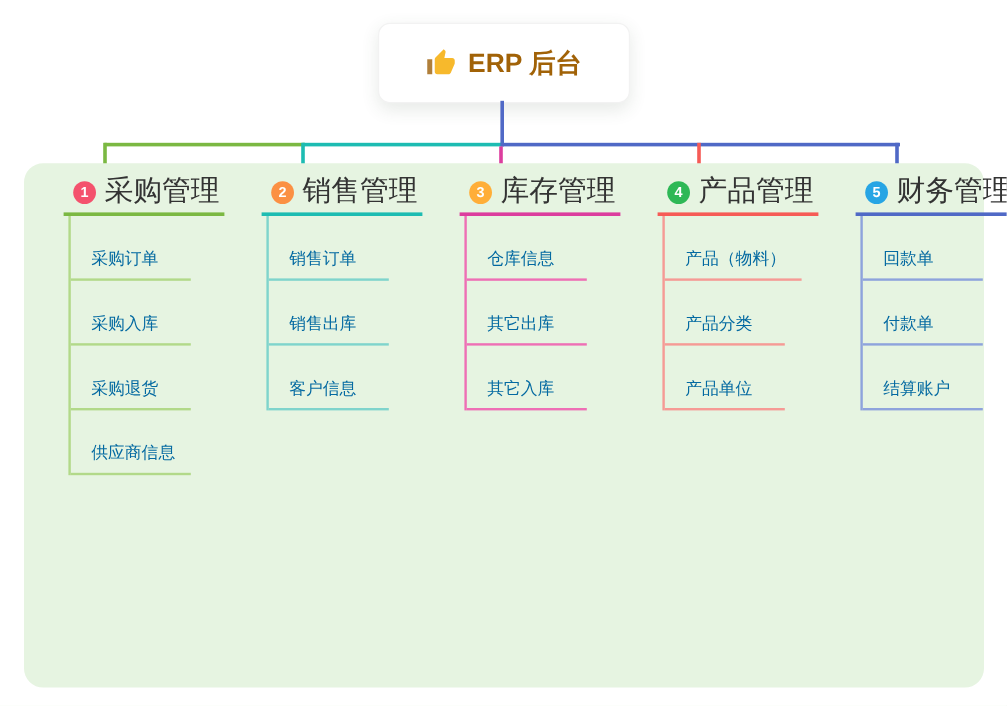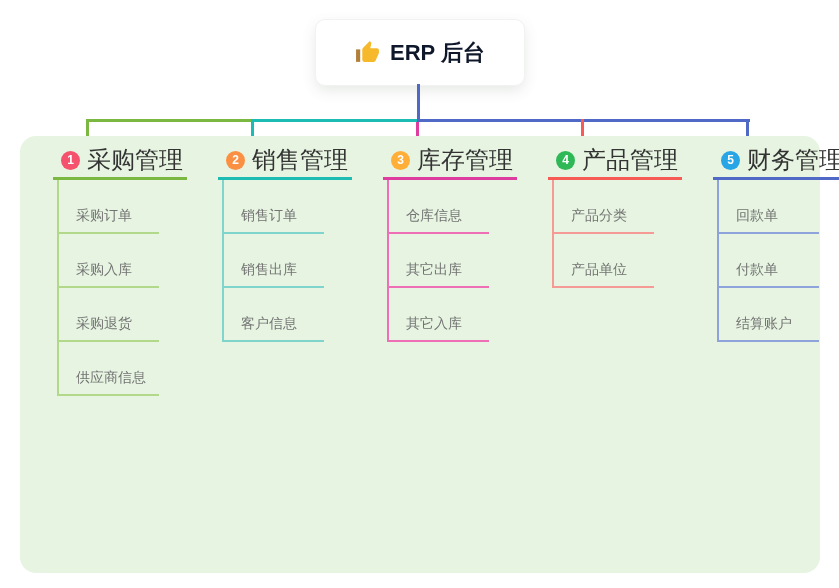--- a/index.html
+++ b/index.html
@@ -7,21 +7,21 @@
     position:relative;width:839px;height:588px;overflow:hidden;
     font-family:"Liberation Sans","DejaVu Sans",sans-serif;
     background:#ffffff;
   }
   
   .root-card{
     position:absolute;left:315px;top:19px;width:208px;height:65px;
     background:#ffffff;border:1px solid #f2f2f2;border-radius:10px;
     box-shadow:0 5px 14px rgba(60,80,60,.12);
     display:flex;align-items:center;justify-content:center;gap:10px;
-    font-size:22px;font-weight:600;color:#0f172a;
+    font-size:22px;font-weight:600;color:#a16207;
   }
   .thumb-icon{width:25px;height:25px;flex:0 0 auto;}
   
   .conn{position:absolute;background:var(--line,#999);}
   .root-drop{left:417px;top:84px;width:3px;height:38px;}
   .bus{top:119px;height:3px;}
   .bus-left{left:87px;width:167px;}
   .bus-mid{left:252px;width:167px;}
   .bus-right{left:417px;width:333px;}
   .drop{top:119px;width:3px;height:28px;}
@@ -53,21 +53,21 @@
     font-size:24px;font-weight:500;color:#333333;line-height:20px;white-space:nowrap;
   }
   .children{
     margin-left:4px;width:max-content;
     border-left:2px solid var(--lite);
   }
   .child{
     width:max-content;min-width:70px;
     padding:26px 13px 7px 17px;
     border-bottom:2px solid var(--lite);
-    font-size:14px;color:#737373;line-height:19px;white-space:nowrap;
+    font-size:14px;color:#0369a1;line-height:19px;white-space:nowrap;
     cursor:default;
   }
 </style>
 </head>
 <body>
 
 <div class="stage">
 
   <div class="root-card">
     <svg class="thumb-icon" viewBox="0 0 24 24" aria-hidden="true">
@@ -125,20 +125,21 @@
         <div class="child">其它入库</div>
       </div>
     </div>
 
     <div class="branch b3" style="--line: #f65b56; --lite: #f69a95; --badge: #2eb856;">
       <div class="branch-header">
         <span class="badge">4</span>
         <span class="branch-label">产品管理</span>
       </div>
       <div class="children">
+        <div class="child">产品（物料）</div>
         <div class="child">产品分类</div>
         <div class="child">产品单位</div>
       </div>
     </div>
 
     <div class="branch b4" style="--line: #5069c6; --lite: #8ea3dc; --badge: #27a5e4;">
       <div class="branch-header">
         <span class="badge">5</span>
         <span class="branch-label">财务管理</span>
       </div>

